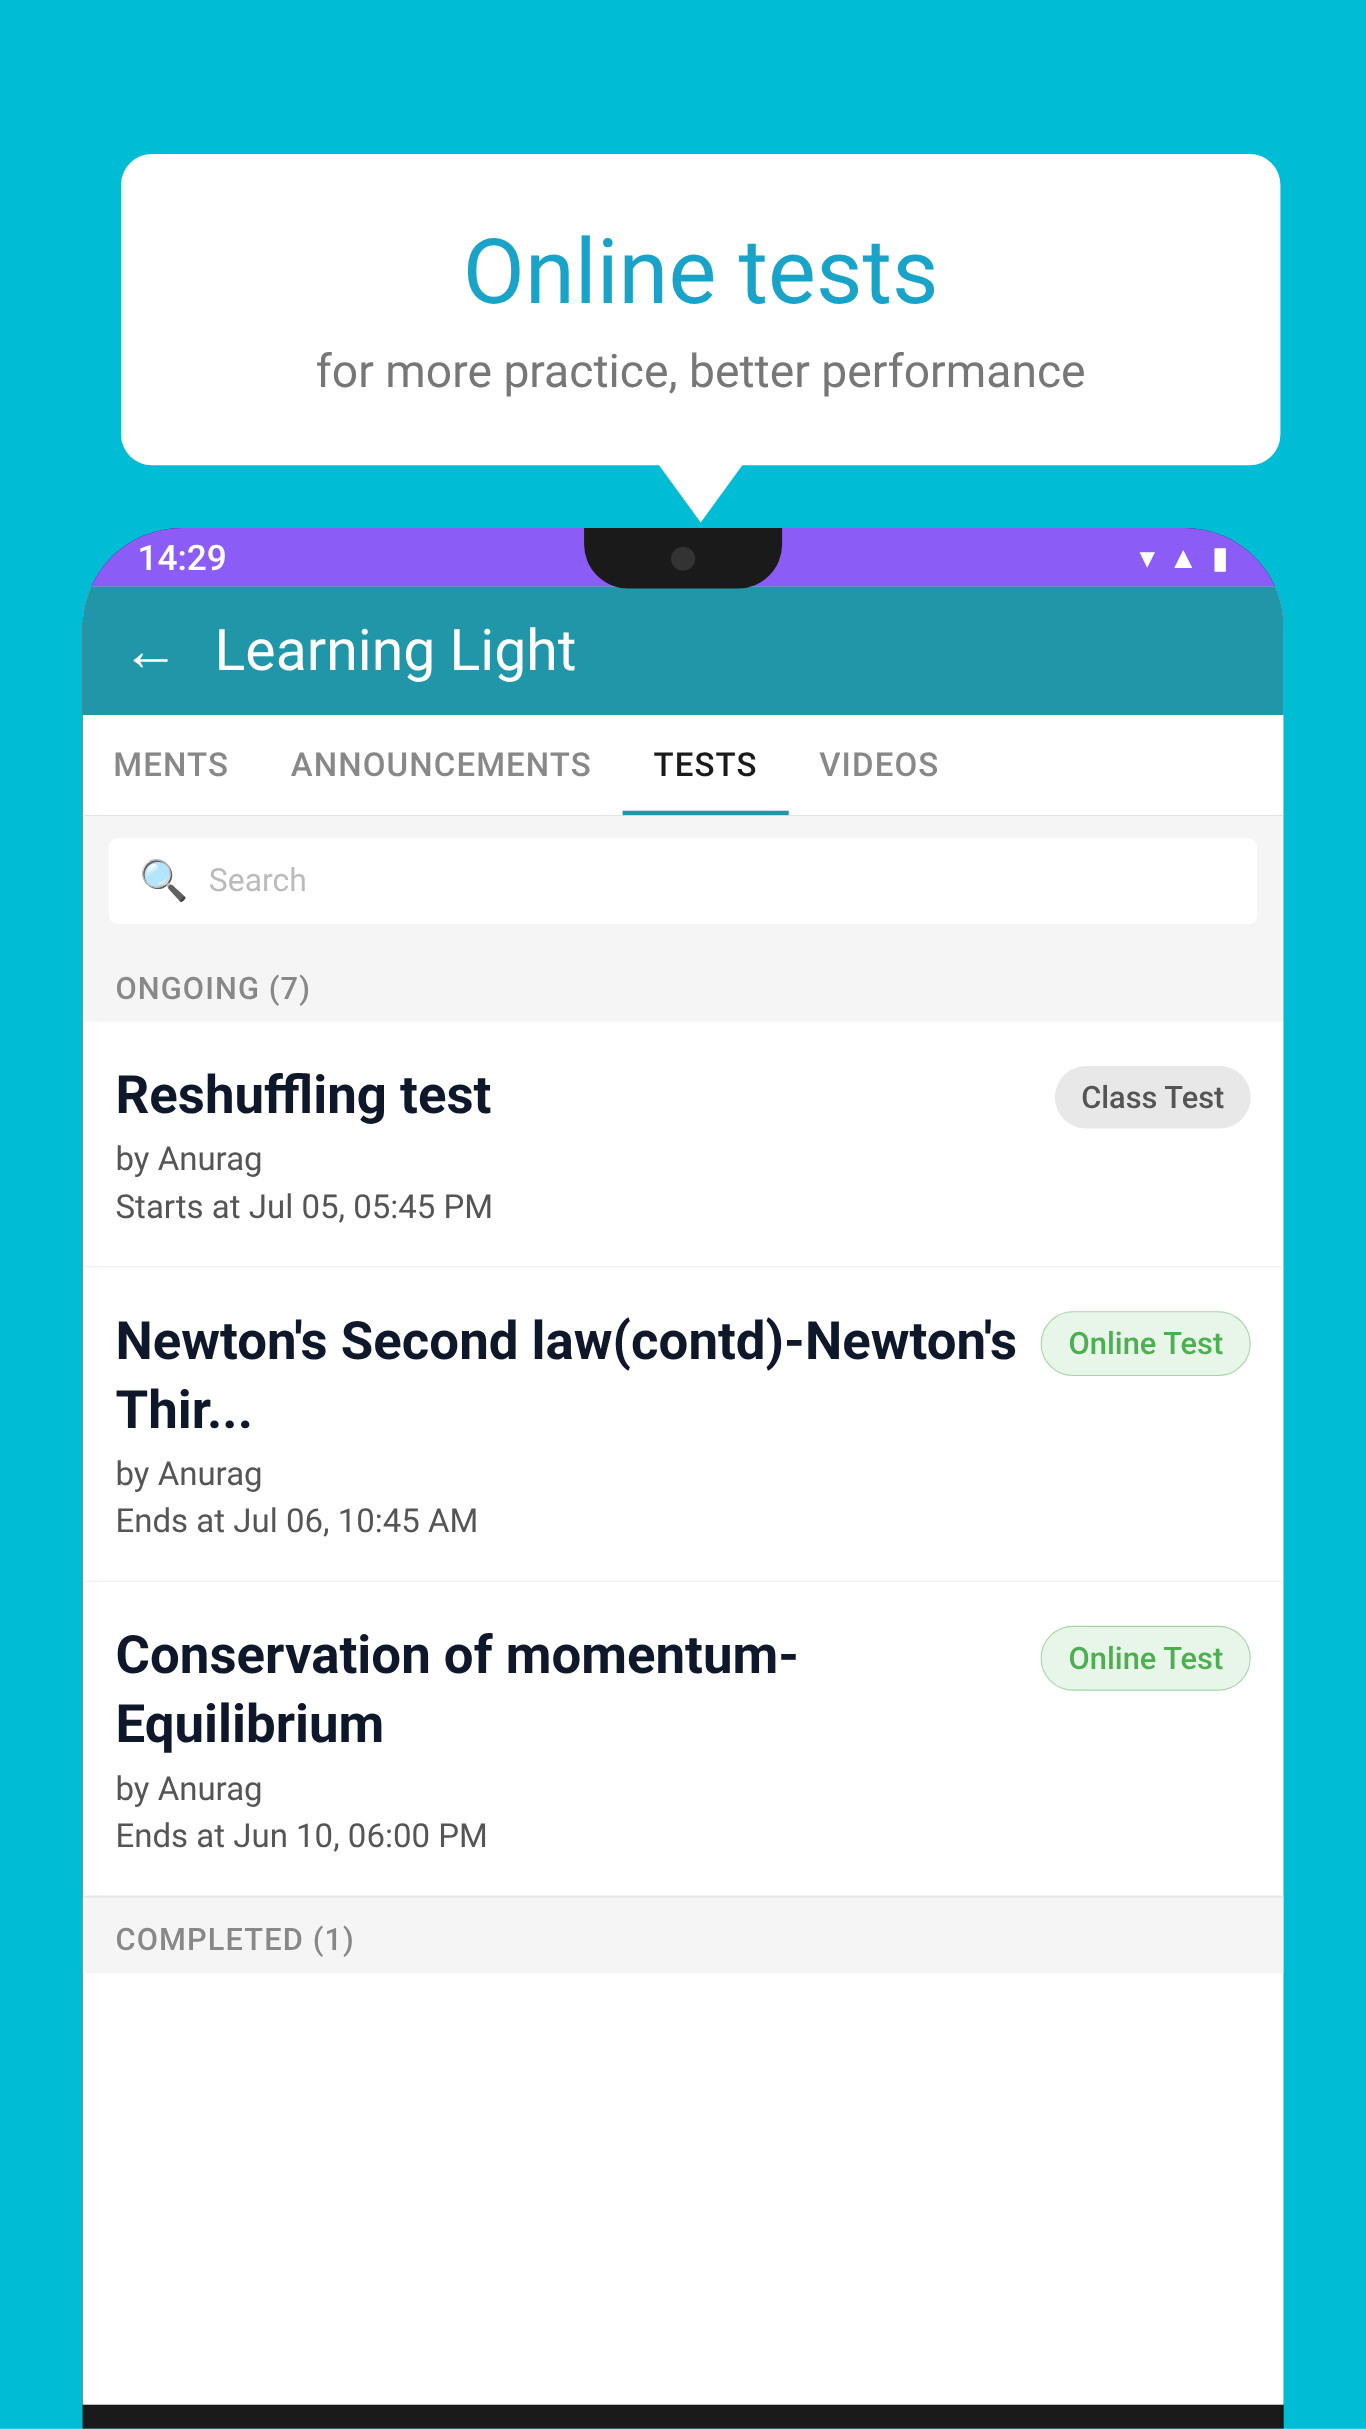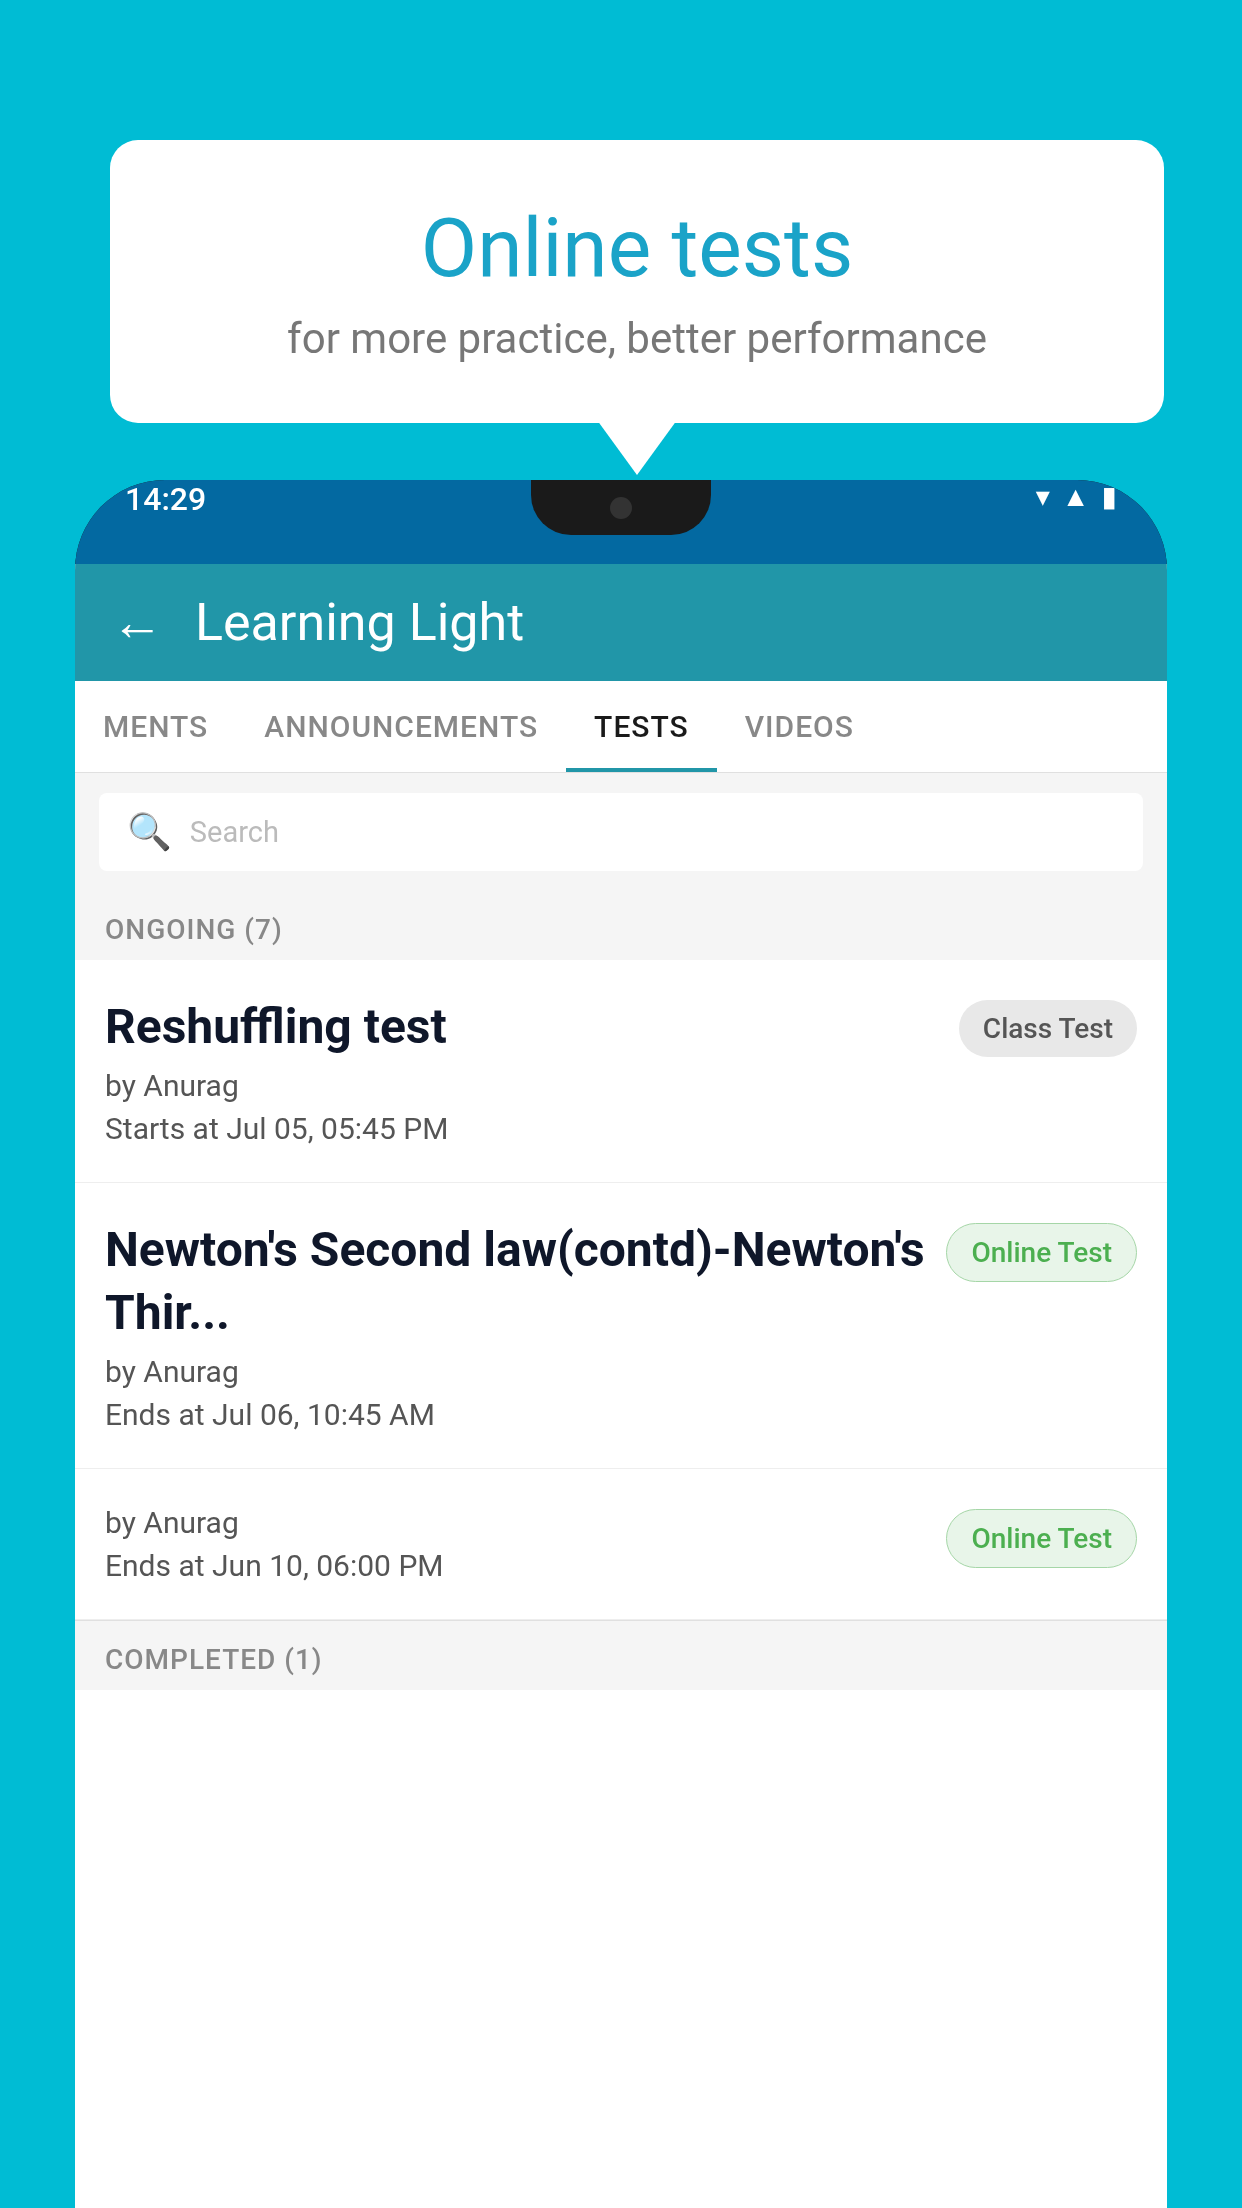--- a/index.html
+++ b/index.html
@@ -62,25 +62,25 @@
       top: 480px;
       left: 75px;
       right: 75px;
       bottom: 0;
       background: #1a1a1a;
       border-radius: 90px 90px 0 0;
       overflow: hidden;
     }
 
     .phone-notch-area {
-      background: #0369a1;
-      height: 84px;
+      background: #8b5cf6;
+      height: 53px;
       position: relative;
       display: flex;
-      align-items: flex-start;
+      align-items: center;
       justify-content: space-between;
       padding: 0 50px;
       flex-shrink: 0;
     }
 
     .status-time {
       color: white;
       font-size: 32px;
       font-weight: 500;
     }
@@ -352,20 +352,21 @@
           <div class="test-by">by Anurag</div>
           <div class="test-time">
             <span>Ends at</span>&nbsp;<span>Jul 06, 10:45 AM</span>
           </div>
         </div>
         <div class="test-badge badge-online">Online Test</div>
       </div>
 
       <div class="test-item">
         <div class="test-info">
+          <div class="test-name">Conservation of momentum-Equilibrium</div>
           <div class="test-by">by Anurag</div>
           <div class="test-time">
             <span>Ends at</span>&nbsp;<span>Jun 10, 06:00 PM</span>
           </div>
         </div>
         <div class="test-badge badge-online">Online Test</div>
       </div>
 
       <div class="completed-header">COMPLETED (1)</div>
 

